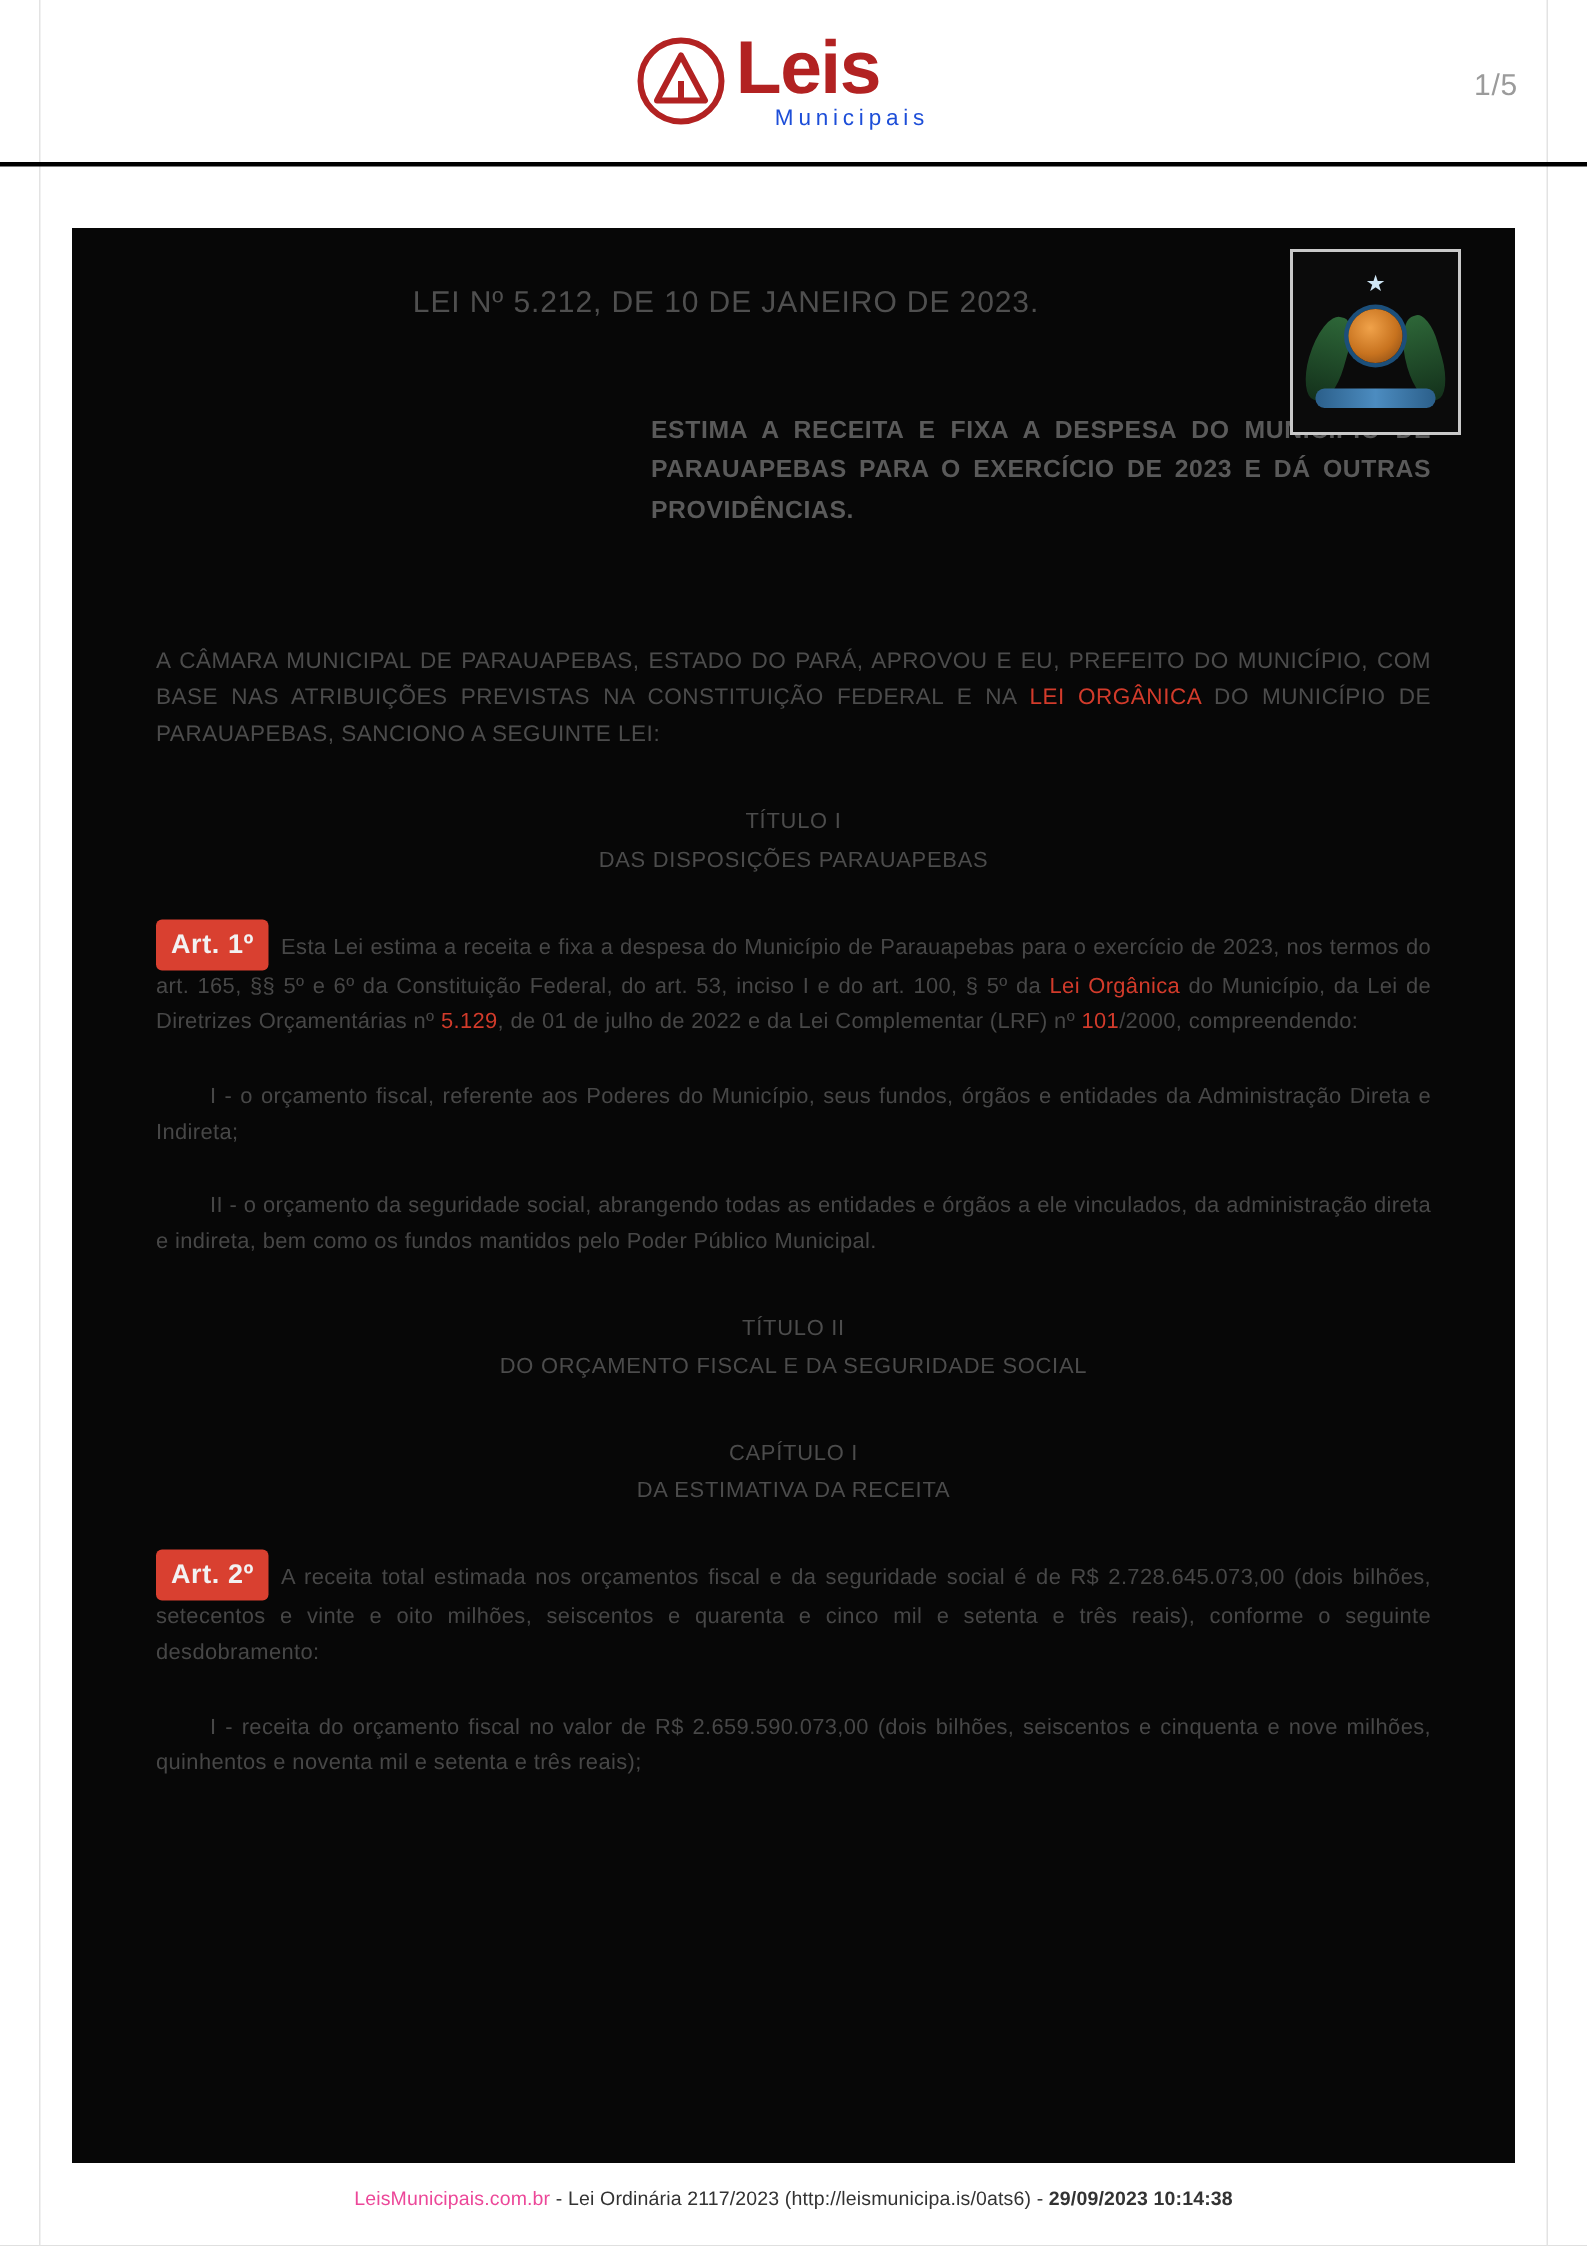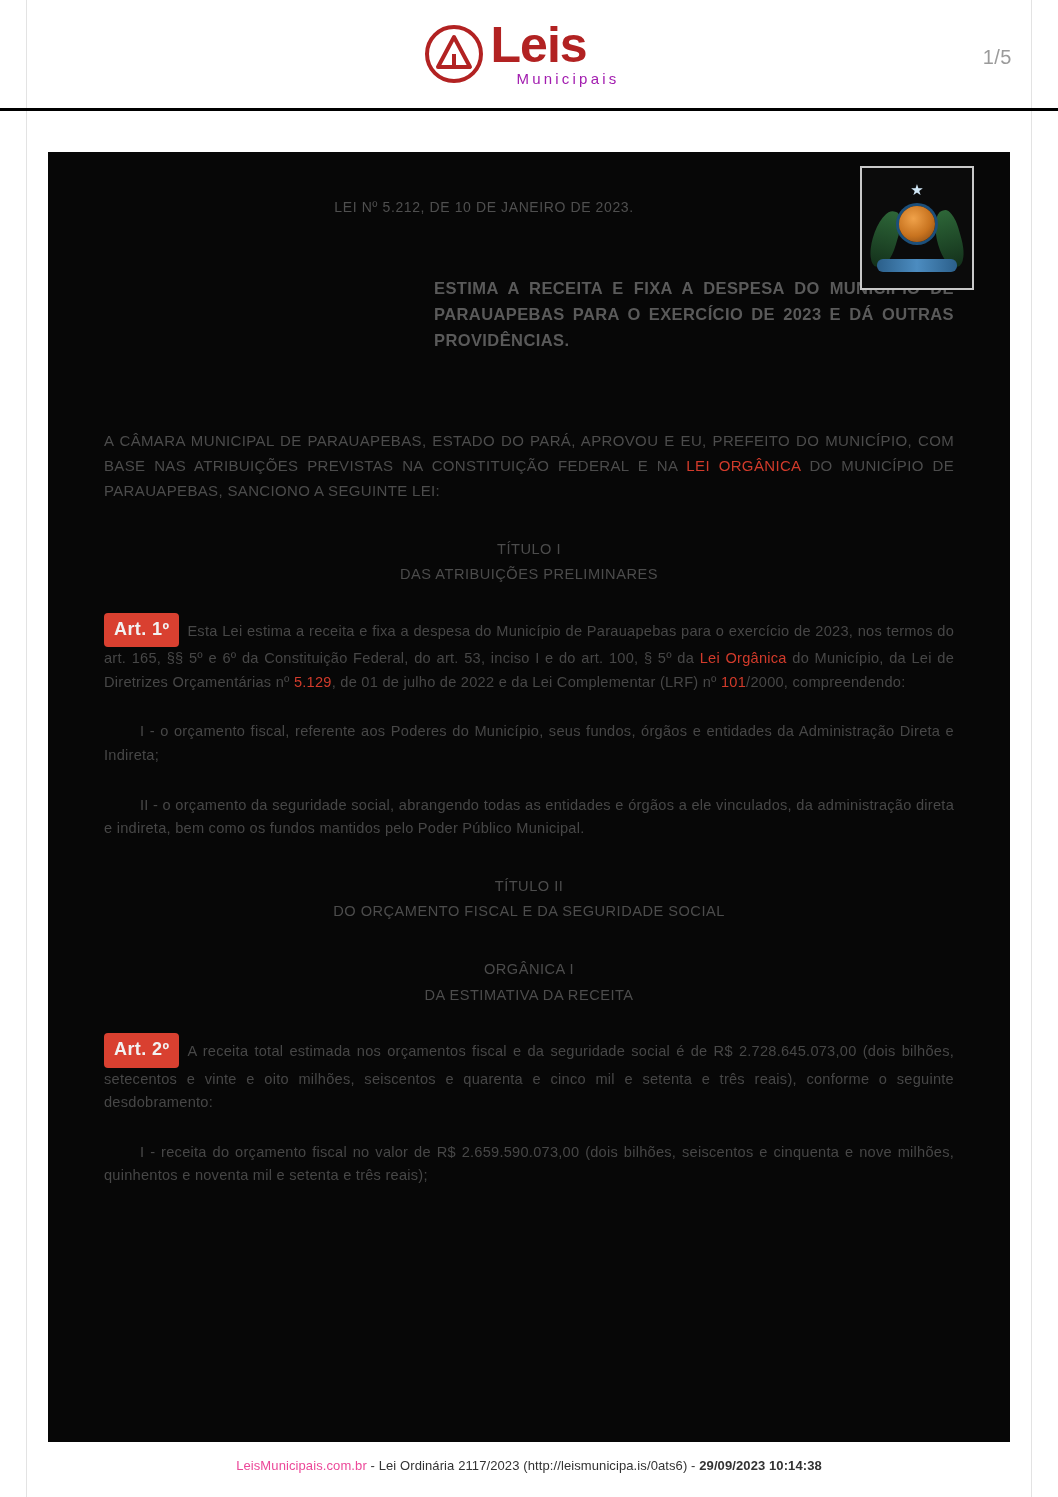--- a/index.html
+++ b/index.html
@@ -53,21 +53,21 @@
   }
   .logo-leis {
     font-size: 50px;
     font-weight: 700;
     color: #b22222;
     letter-spacing: -1px;
     line-height: 0.95;
   }
   .logo-municipais {
     font-size: 15px;
-    color: #a21caf;
+    color: #1d4ed8;
     letter-spacing: 3.2px;
     margin-top: 2px;
     margin-left: 2px;
     padding-left: 24px;
   }
   .page-number {
     position: absolute;
     right: 46px;
     top: 46px;
     font-size: 20px;
@@ -86,24 +86,24 @@
     color: #4a4a4a;
     box-sizing: border-box;
     padding: 22px 56px 20px 56px;
     font-size: 14.6px;
     line-height: 1.62;
     overflow: hidden;
   }
 
   .doc-title {
     text-align: center;
-    font-size: 14px;
+    font-size: 20px;
     letter-spacing: 0.6px;
     color: #4f4f4f;
-    margin: 22px 0 0 0;
+    margin: 12px 0 0 0;
     padding-right: 90px;
   }
 
   .brasao {
     position: absolute;
     right: 36px;
     top: 14px;
     width: 114px;
     height: 124px;
     border: 2px solid #c9c9c9;
@@ -273,31 +273,31 @@
         <div class="brasao-disc"></div>
         <div class="brasao-band"></div>
       </div>
     </div>
 
     <div class="ementa">ESTIMA A RECEITA E FIXA A DESPESA DO MUNICÍPIO DE PARAUAPEBAS PARA O EXERCÍCIO DE 2023 E DÁ OUTRAS PROVIDÊNCIAS.</div>
 
     <div class="preambulo"><span>A CÂMARA MUNICIPAL DE PARAUAPEBAS, ESTADO DO PARÁ, APROVOU E EU, PREFEITO DO MUNICÍPIO, COM BASE NAS ATRIBUIÇÕES PREVISTAS NA CONSTITUIÇÃO FEDERAL E NA </span><span class="lnk-up">LEI ORGÂNICA</span><span> DO MUNICÍPIO DE PARAUAPEBAS, SANCIONO A SEGUINTE LEI:</span></div>
 
     <div class="centered block-gap-top">TÍTULO I</div>
-    <div class="centered block-gap-top-sm">DAS ATRIBUIÇÕES PRELIMINARES</div>
+    <div class="centered block-gap-top-sm">DAS DISPOSIÇÕES PARAUAPEBAS</div>
 
     <div class="para no-indent"><span class="art-badge">Art. 1º</span><span>Esta Lei estima a receita e fixa a despesa do Município de Parauapebas para o exercício de 2023, nos termos do art. 165, §§ 5º e 6º da Constituição Federal, do art. 53, inciso I e do art. 100, § 5º da </span><span class="lnk">Lei Orgânica</span><span> do Município, da Lei de Diretrizes Orçamentárias nº </span><span class="lnk">5.129</span><span>, de 01 de julho de 2022 e da Lei Complementar (LRF) nº </span><span class="lnk">101</span><span>/2000, compreendendo:</span></div>
 
     <div class="para">I - o orçamento fiscal, referente aos Poderes do Município, seus fundos, órgãos e entidades da Administração Direta e Indireta;</div>
     <div class="para">II - o orçamento da seguridade social, abrangendo todas as entidades e órgãos a ele vinculados, da administração direta e indireta, bem como os fundos mantidos pelo Poder Público Municipal.</div>
 
     <div class="centered block-gap-top">TÍTULO II</div>
     <div class="centered block-gap-top-sm">DO ORÇAMENTO FISCAL E DA SEGURIDADE SOCIAL</div>
 
-    <div class="centered block-gap-top">ORGÂNICA I</div>
+    <div class="centered block-gap-top">CAPÍTULO I</div>
     <div class="centered block-gap-top-sm">DA ESTIMATIVA DA RECEITA</div>
 
     <div class="para no-indent"><span class="art-badge">Art. 2º</span><span>A receita total estimada nos orçamentos fiscal e da seguridade social é de R$ 2.728.645.073,00 (dois bilhões, setecentos e vinte e oito milhões, seiscentos e quarenta e cinco mil e setenta e três reais), conforme o seguinte desdobramento:</span></div>
 
     <div class="para">I - receita do orçamento fiscal no valor de R$ 2.659.590.073,00 (dois bilhões, seiscentos e cinquenta e nove milhões, quinhentos e noventa mil e setenta e três reais);</div>
 
   </div>
 
   <div class="page-footer">
     <span class="site">LeisMunicipais.com.br</span><span> - </span><span>Lei Ordinária 2117/2023 (http://leismunicipa.is/0ats6)</span><span> - </span><span class="ts">29/09/2023 10:14:38</span>

